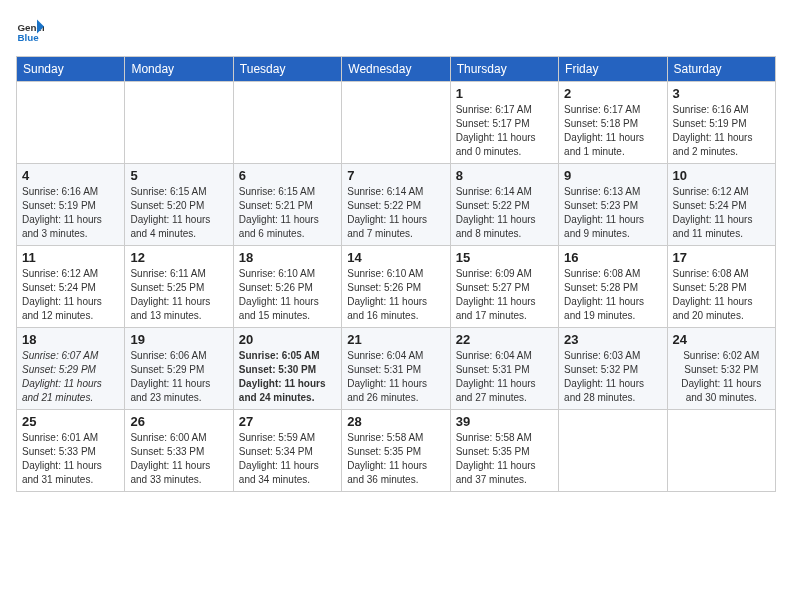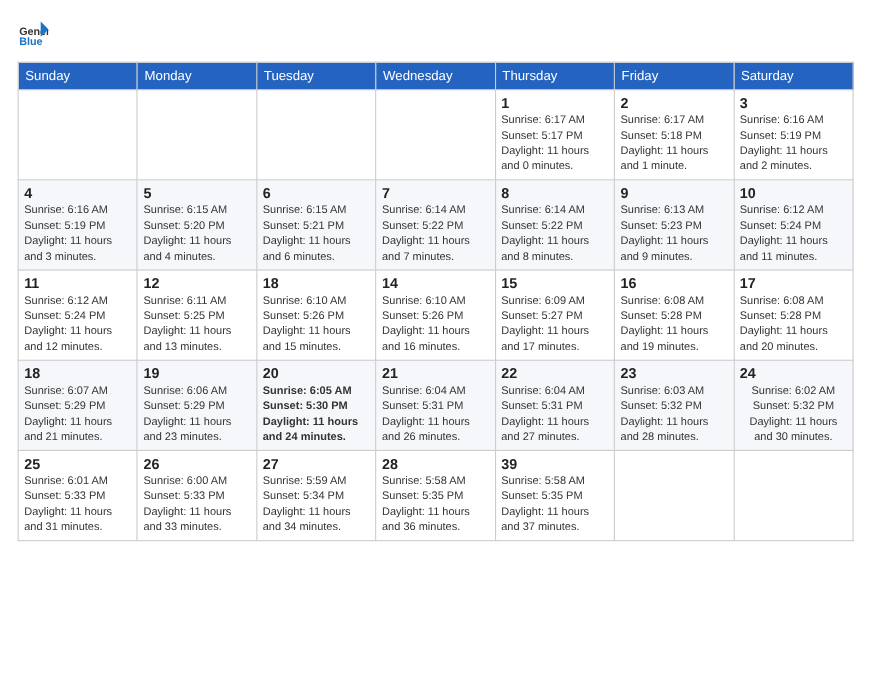--- a/index.html
+++ b/index.html
@@ -240,21 +240,21 @@
           <span class="day-number">17</span>
           <div class="day-info" style="white-space: pre-line;">Sunrise: 6:08 AM
 Sunset: 5:28 PM
 Daylight: 11 hours
 and 20 minutes.</div>
         </td>
       </tr>
       <tr>
         <td>
           <span class="day-number">18</span>
-          <div class="day-info" style="white-space: pre-line;">Sunrise: 6:07 AM
+          <div class="day-info" style="white-space: pre-line; font-style: italic;">Sunrise: 6:07 AM
 Sunset: 5:29 PM
 Daylight: 11 hours
 and 21 minutes.</div>
         </td>
         <td>
           <span class="day-number">19</span>
           <div class="day-info" style="white-space: pre-line;">Sunrise: 6:06 AM
 Sunset: 5:29 PM
 Daylight: 11 hours
 and 23 minutes.</div>

